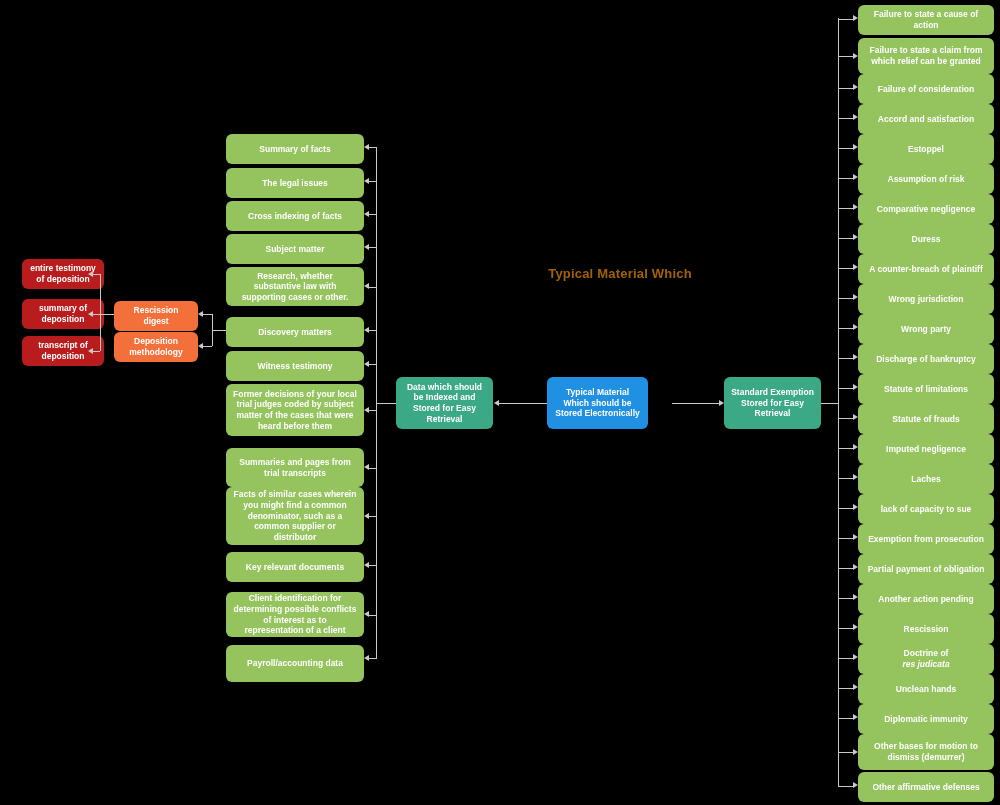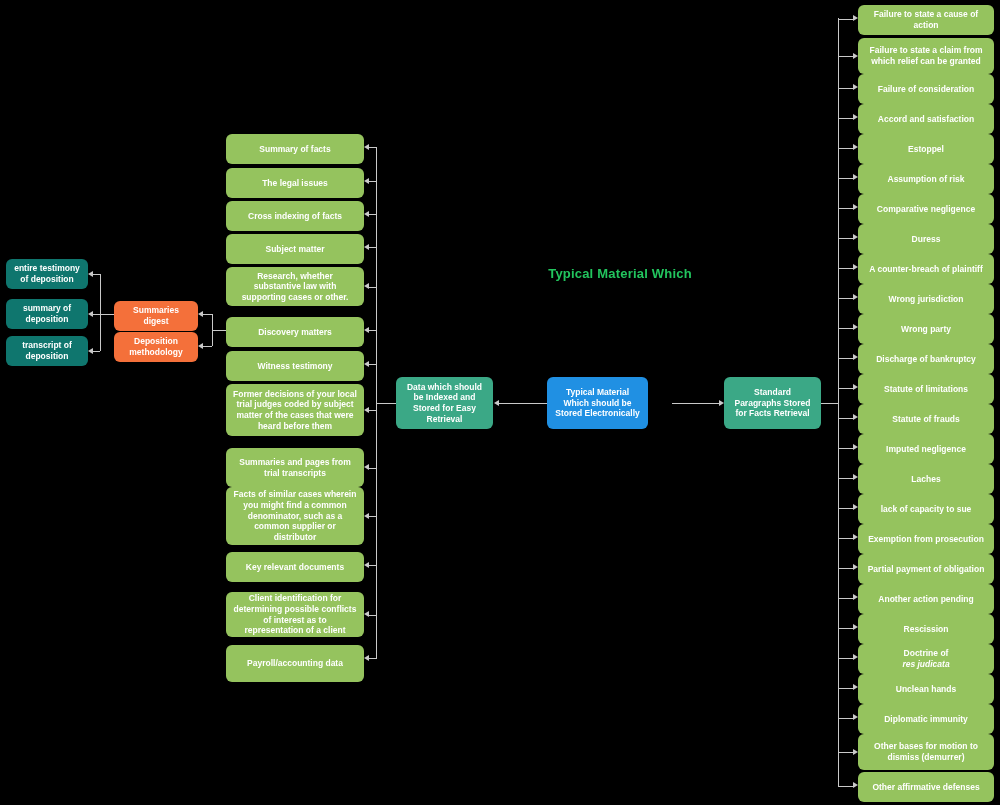--- a/index.html
+++ b/index.html
@@ -25,21 +25,21 @@
     justify-content: center;
     text-align: center;
     font-weight: bold;
     line-height: 1.25;
     padding: 15px 7px;
     overflow: hidden;
   }
   .node span { display: block; width: 100%; }
 
   .green  { background: #95c35e; font-size: 8.5px; }
-  .pink   { background: #0f766e; font-size: 8.5px; }
+  .pink   { background: #b91c1c; font-size: 8.5px; margin-left: 16px; }
   .orange { background: #f4703a; font-size: 8.5px; }
   .teal   { background: #3ba886; font-size: 8.5px; }
   .blue   { background: #2090e3; font-size: 8.5px; }
 
   
   .ln {
     position: absolute;
     background: #c9c9c9;
   }
   .hline { height: 1px; }
@@ -53,21 +53,21 @@
   }
   .arrow-left  { border-right: 5px solid #c9c9c9; }
   .arrow-right { border-left: 5px solid #c9c9c9; }
 
   
   #wm-title {
     position: absolute;
     left: 470px; top: 265px;
     width: 300px;
     text-align: center;
-    color: #22c55e;
+    color: #a16207;
     font-size: 13px;
     font-weight: bold;
     line-height: 1.35;
     letter-spacing: .2px;
     pointer-events: none;
   }
   .italic { font-style: italic; }
 </style>
 </head>
 <body>
@@ -80,21 +80,21 @@
 
   <div class="node blue" style="left:547px; top:377px; width:101px; height:52px;">
     <span>Typical Material Which should be Stored Electronically</span>
   </div>
 
   <div class="node teal" style="left:396px; top:377px; width:97px; height:52px;">
     <span>Data which should be Indexed and Stored for Easy Retrieval</span>
   </div>
 
   <div class="node teal" style="left:724px; top:377px; width:97px; height:52px;">
-    <span>Standard Paragraphs Stored for Facts Retrieval</span>
+    <span>Standard Exemption Stored for Easy Retrieval</span>
   </div>
 
   <div class="ln hline" style="left:498px; top:403px; width:49px;"></div>
   <div class="arrow arrow-left" style="left:494px; top:399.5px;"></div>
 
   <div class="ln hline" style="left:672px; top:403px; width:47px;"></div>
   <div class="arrow arrow-right" style="left:719px; top:399.5px;"></div>
 
   <div class="ln hline" style="left:376px; top:403px; width:20px;"></div>
   <div class="ln vline" style="left:376px; top:147px; height:512px;"></div>
@@ -297,21 +297,21 @@
       <div class="ln hline" style="left: 838px; top: 752px; width: 15px;"></div>
       <div class="arrow arrow-right" style="left: 853px; top: 748.5px;"></div>
       <div class="node green" style="left: 858px; top: 772px; width: 136px; height: 27px;">
         <span>Other affirmative defenses</span>
       </div>
       <div class="ln hline" style="left: 838px; top: 786px; width: 15px;"></div>
       <div class="arrow arrow-right" style="left: 853px; top: 782px;"></div>
     </div>
 
   <div class="node orange" style="left:114px; top:301px; width:84px; height:27px;">
-    <span>Summaries digest</span>
+    <span>Rescission digest</span>
   </div>
   <div class="node orange" style="left:114px; top:332px; width:84px; height:29px;">
     <span>Deposition methodology</span>
   </div>
 
   <div class="ln hline" style="left:212px; top:330px; width:14px;"></div>
   <div class="ln vline" style="left:212px; top:314px; height:32px;"></div>
   <div class="ln hline" style="left:203px; top:314px; width:9px;"></div>
   <div class="arrow arrow-left" style="left:198px; top:310.5px;"></div>
   <div class="ln hline" style="left:203px; top:346px; width:9px;"></div>

